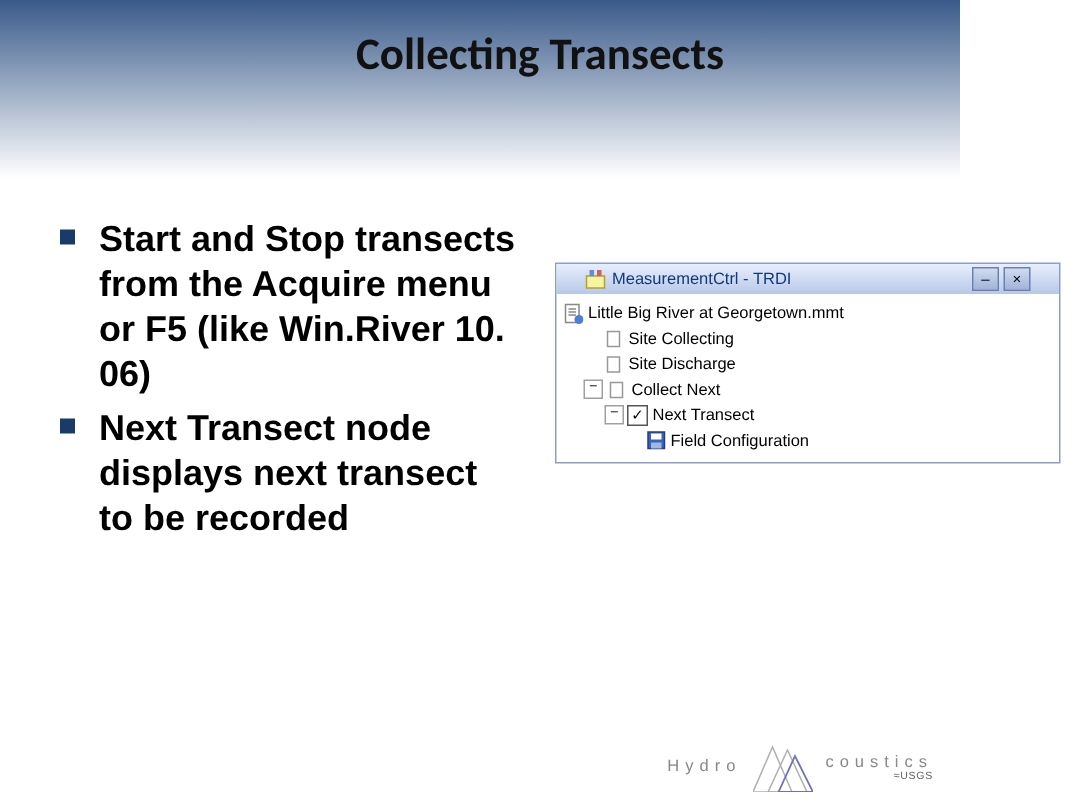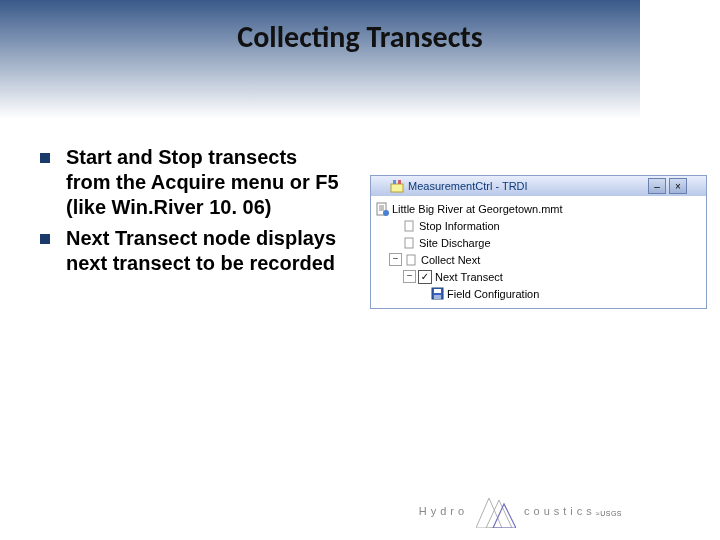--- a/index.html
+++ b/index.html
@@ -1,21 +1,21 @@
 <!DOCTYPE html>
 <html><head>
 <meta charset="utf-8">
 <style>
   html,body{margin:0;padding:0;width:720px;height:540px;font-family:Arial,Helvetica,sans-serif;background:#fff;overflow:hidden}
   .slide{position:relative;width:640px;height:540px;background:linear-gradient(to bottom,#3a5a8a 0%,#ffffff 22%,#ffffff 100%)}
   .title{position:absolute;top:18px;left:0;width:720px;text-align:center;font-family:"Calibri","Trebuchet MS",Arial,sans-serif;font-size:30px;font-weight:bold;color:#111}
   .body{position:absolute;top:145px;left:40px;width:305px}
   .bullet{display:flex;margin-bottom:6px}
   .sq{width:10px;height:10px;background:#1a3a6a;margin-top:8px;margin-right:16px;flex:0 0 10px}
-  .bt{font-size:20px;font-weight:bold;font-family:Arial,sans-serif;color:#000;line-height:1.25}
+  .bt{font-size:24px;font-weight:bold;font-family:Arial,sans-serif;color:#000;line-height:1.25}
   .panel{position:absolute;top:175px;left:370px;width:335px;border:1px solid #8aa0c8;background:#fff;font-family:Tahoma,Arial,sans-serif;font-size:11px;color:#000}
   .tbar{height:20px;background:linear-gradient(to bottom,#e8eefc 0%,#b8c8e8 100%);display:flex;align-items:center;padding:0 19px}
   .ticon{width:14px;height:14px;margin-right:4px;display:flex;align-items:center;justify-content:center}
   .wicons{margin-left:auto;display:flex;gap:3px}
   .wbtn{width:16px;height:14px;background:linear-gradient(to bottom,#d0dbf0,#a0b4d8);border:1px solid #6a80b0;display:flex;align-items:center;justify-content:center;font-size:10px}
   .tree{padding:4px 4px 6px 4px}
   .node{display:flex;align-items:center;height:17px;white-space:nowrap}
   .pad0{padding-left:0}
   .pad1{padding-left:14px}
   .pad2{padding-left:28px}
@@ -78,21 +78,21 @@
         <span>Little Big River at Georgetown.mmt</span>
       </div>
 
       <div class="node pad1">
         <span class="exp"></span>
         <span class="nicon">
           <svg width="12" height="12">
               <rect x="2" y="1" width="8" height="10" fill="#fff" stroke="#999"></rect>
             </svg>
         </span>
-        <span>Stop Information</span>
+        <span>Site Collecting</span>
       </div>
 
       <div class="node pad1">
         <span class="exp"></span>
         <span class="nicon">
           <svg width="12" height="12">
               <rect x="2" y="1" width="8" height="10" fill="#fff" stroke="#999"></rect>
             </svg>
         </span>
         <span>Site Discharge</span>
@@ -132,19 +132,19 @@
 
   <div class="footer">
     <span class="ha">Hydro</span>
     <div class="logo">
       <svg width="40" height="34" viewBox="0 0 40 34">
         <path d="M0 34 L13 4 L26 34 Z" fill="none" stroke="#b0b0b0" stroke-width="1"></path>
         <path d="M10 34 L23 6 L36 34 Z" fill="none" stroke="#b0b0b0" stroke-width="1"></path>
         <path d="M17 34 L28 10 L40 34 Z" fill="none" stroke="#7070c0" stroke-width="1.2"></path>
       </svg>
     </div>
-    <div style="display:flex;flex-direction:row;align-items:flex-start">
+    <div style="display:flex;flex-direction:column;align-items:flex-start">
       <span class="ha">coustics</span>
       <span class="usgs">≈USGS</span>
     </div>
   </div>
 
 </div>
 
 </body></html>

